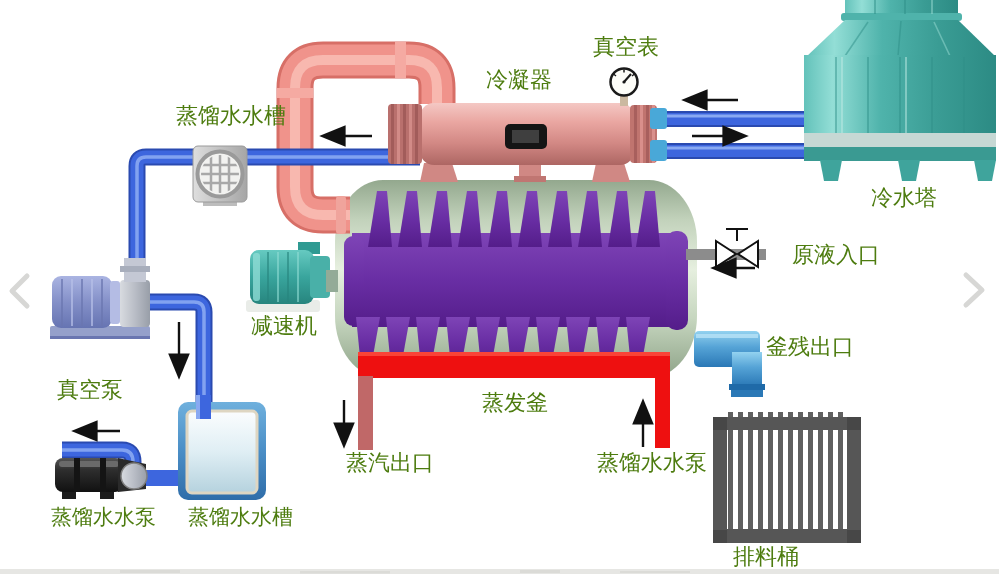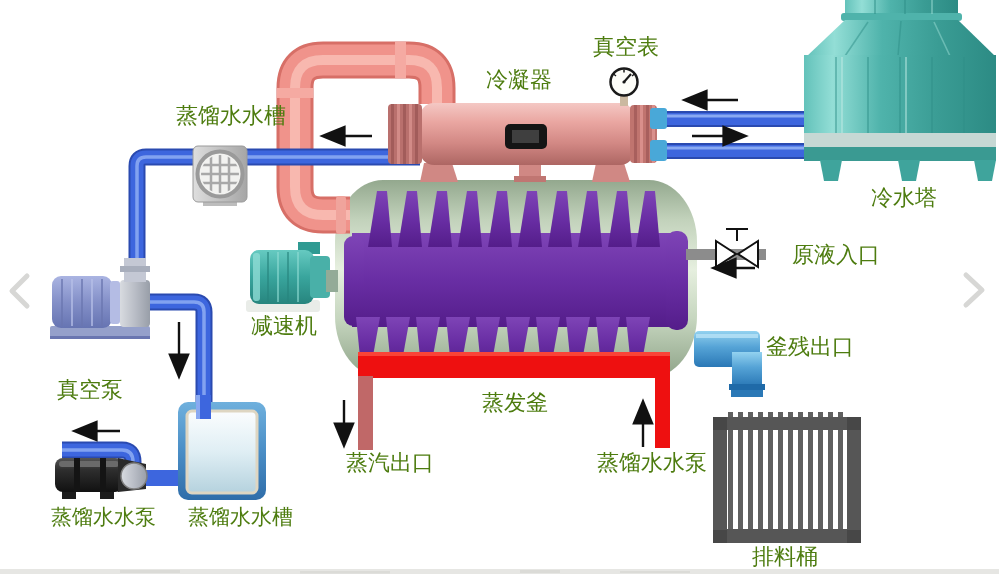--- a/index.html
+++ b/index.html
@@ -347,14 +347,14 @@
   <div class="lbl" style="left:871px;top:186px;">冷水塔</div>
   <div class="lbl" style="left:57px;top:342px;margin-top:36px;">真空泵</div>
   <div class="lbl" style="left:251px;top:314px;">减速机</div>
   <div class="lbl" style="left:792px;top:243px;">原液入口</div>
   <div class="lbl" style="left:766px;top:335px;">釜残出口</div>
   <div class="lbl" style="left:482px;top:391px;">蒸发釜</div>
   <div class="lbl" style="left:321px;top:451px;margin-left:25px;">蒸汽出口</div>
   <div class="lbl" style="left:597px;top:451px;">蒸馏水水泵</div>
   <div class="lbl" style="left:51px;top:506px;font-size:21px;">蒸馏水水泵</div>
   <div class="lbl" style="left:188px;top:506px;font-size:21px;">蒸馏水水槽</div>
-  <div class="lbl" style="left:752px;top:545px;">排料桶</div>
+  <div class="lbl" style="left:733px;top:545px;">排料桶</div>
 </div>
 
 </body></html>

